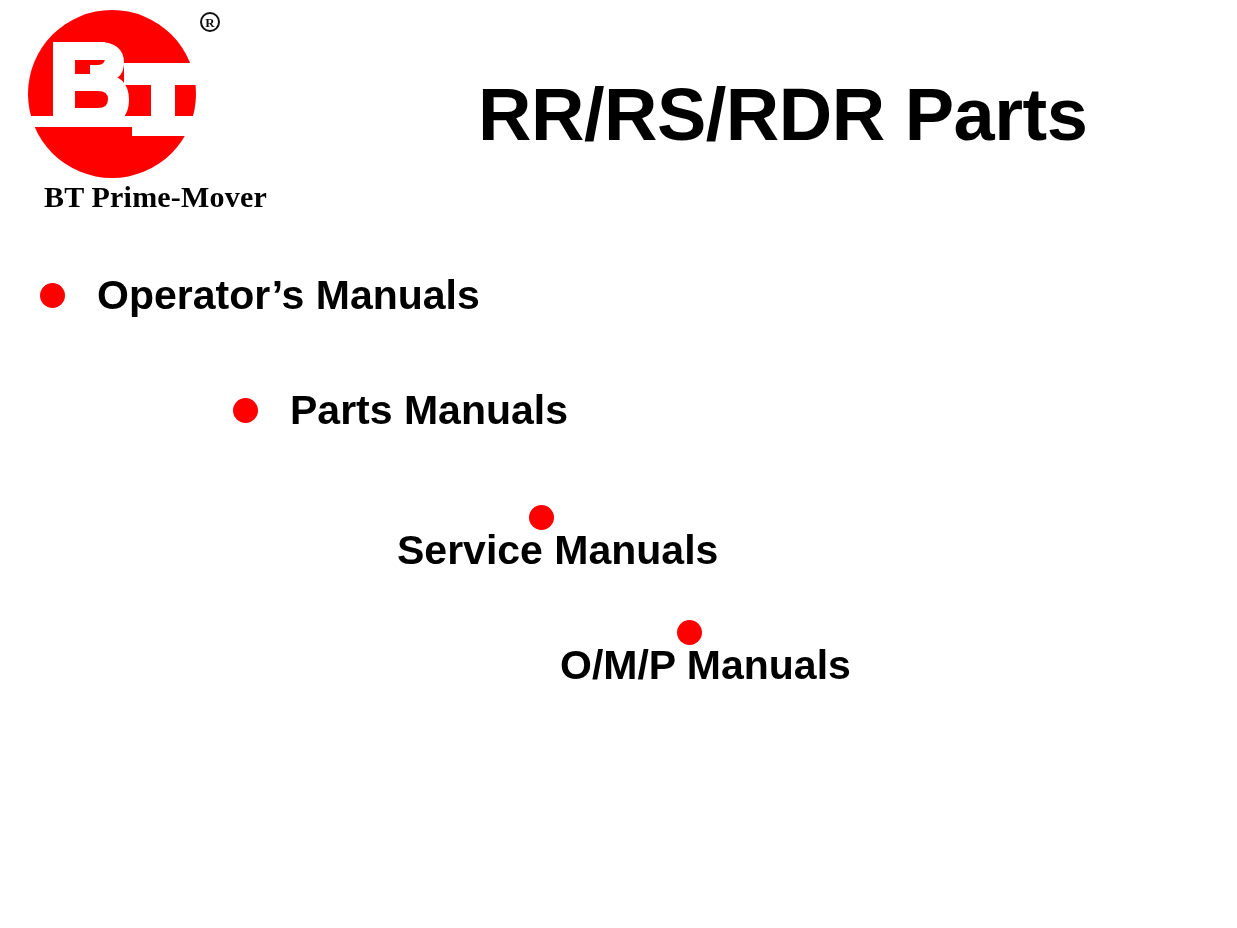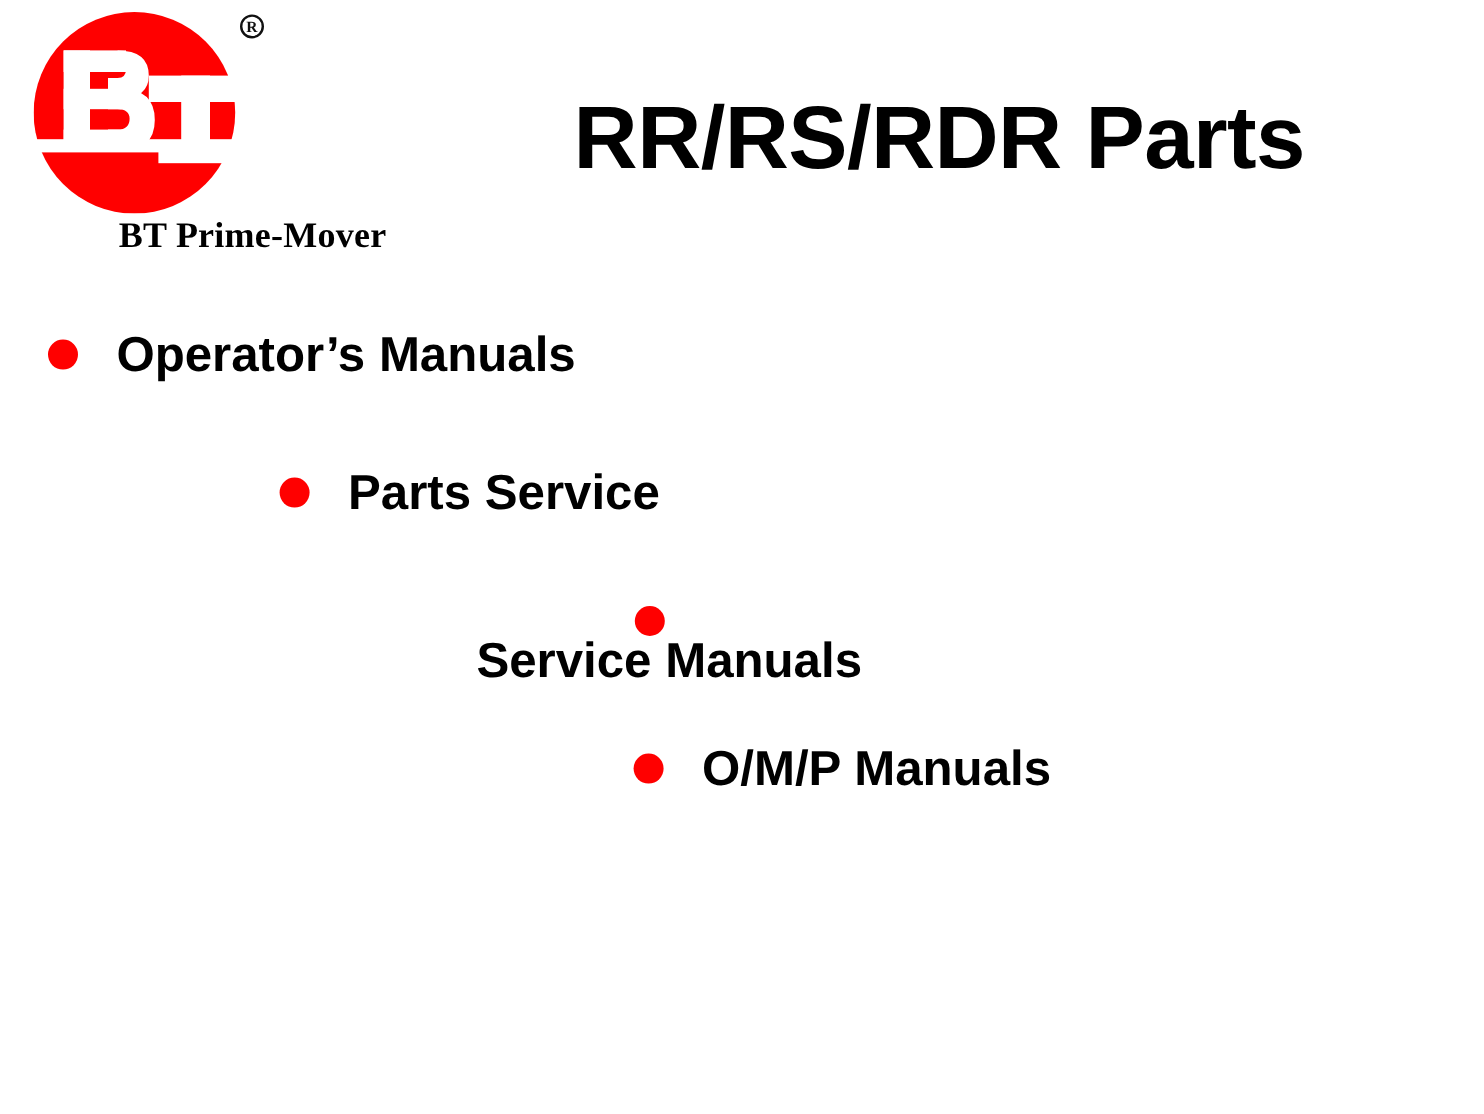--- a/index.html
+++ b/index.html
@@ -34,31 +34,30 @@
     width: 230px;
     height: 168px;
   }
   .logo-svg {
     display: block;
     width: 230px;
     height: 168px;
   }
   .logo-wordmark {
     position: absolute;
-    left: 4px;
+    left: 16px;
     top: 172px;
     width: 290px;
     font-family: "Liberation Serif", "DejaVu Serif", serif;
     font-weight: bold;
     font-size: 30px;
     letter-spacing: 0.2px;
     color: #000000;
     white-space: nowrap;
     line-height: 1;
-    text-align: right;
   }
 
   
   .slide-title {
     position: absolute;
     left: 478px;
     top: 78px;
     font-family: "Liberation Sans", sans-serif;
     font-weight: bold;
     font-size: 74px;
@@ -94,21 +93,21 @@
     font-weight: bold;
     font-size: 41px;
     line-height: 1;
     color: #000000;
     margin-left: 32px;
   }
 
   .row-0 { left: 40px;  top: 275px; }
   .row-1 { left: 233px; top: 390px; }
   .row-2 { left: 365px; top: 505px; flex-direction: column; }
-  .row-3 { left: 528px; top: 620px; }
+  .row-3 { left: 528px; top: 620px; flex-direction: column; }
 </style>
 </head>
 <body>
 
 <div id="slide">
 
   <div class="logo-block">
 
     <div class="logo-mark">
       <svg class="logo-svg" viewBox="0 0 230 168" xmlns="http://www.w3.org/2000/svg">
@@ -155,21 +154,21 @@
 
   <div class="bullets">
 
     <div class="bullet-row row-0">
       <span class="bullet-dot"></span>
       <span class="bullet-label">Operator’s Manuals</span>
     </div>
 
     <div class="bullet-row row-1">
       <span class="bullet-dot"></span>
-      <span class="bullet-label">Parts Service</span>
+      <span class="bullet-label">Parts Manuals</span>
     </div>
 
     <div class="bullet-row row-2">
       <span class="bullet-dot"></span>
       <span class="bullet-label">Service Manuals</span>
     </div>
 
     <div class="bullet-row row-3">
       <span class="bullet-dot"></span>
       <span class="bullet-label">O/M/P Manuals</span>

